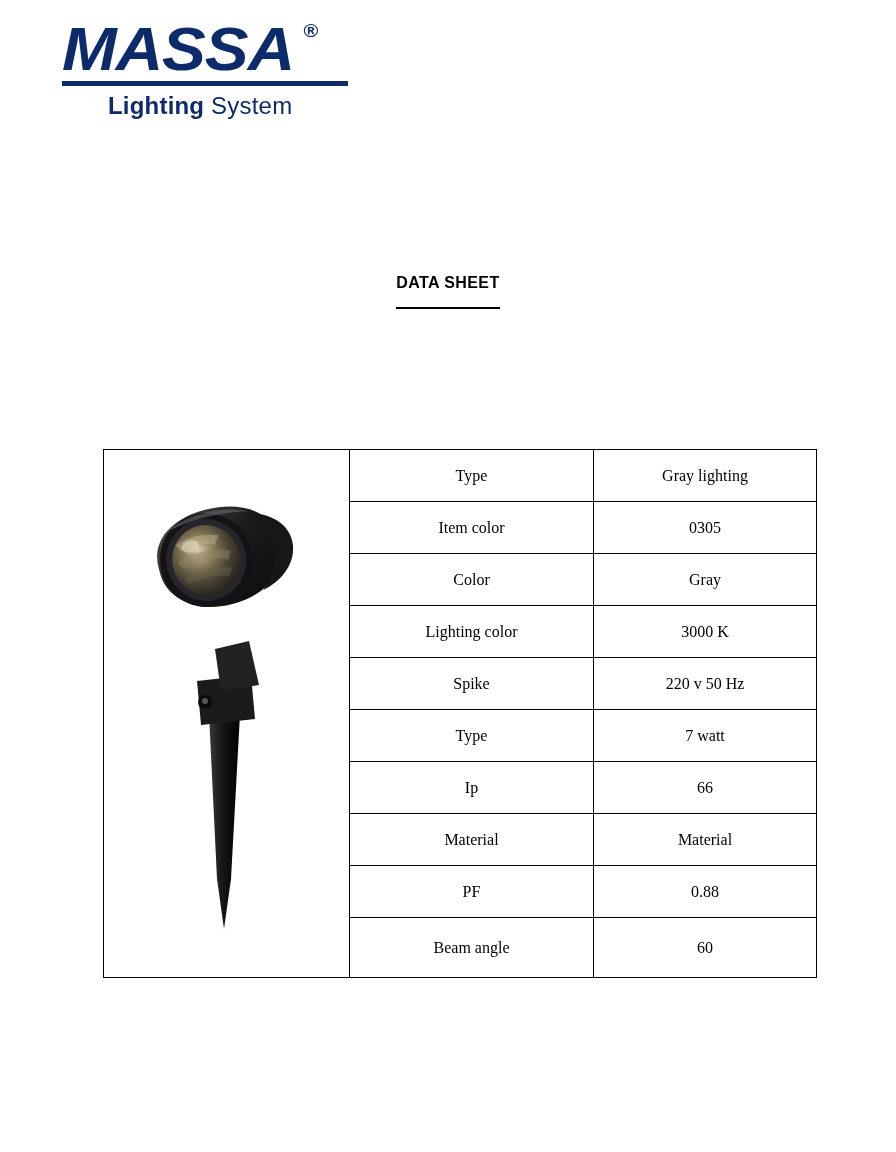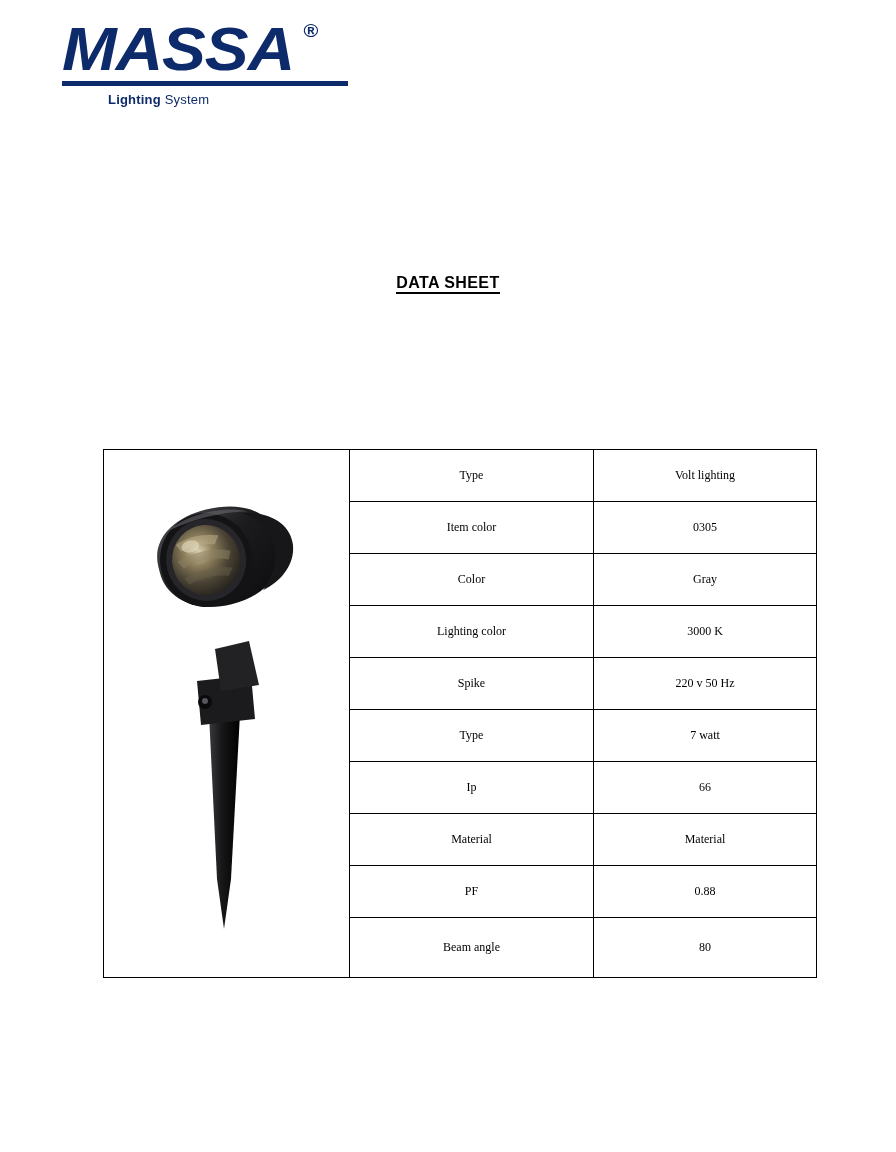--- a/index.html
+++ b/index.html
@@ -46,21 +46,21 @@
     color: #0d2b6b;
   }
   .logo-underline {
     width: 286px;
     height: 5px;
     background: #0d2b6b;
     margin-top: 2px;
   }
   .logo-sub {
     font-family: "Liberation Sans", sans-serif;
-    font-size: 13px;
+    font-size: 24px;
     color: #0d2b6b;
     margin-top: 6px;
     margin-left: 46px;
     letter-spacing: 0.2px;
   }
   .logo-sub b { font-weight: bold; }
   .logo-sub span.light { font-weight: normal; }
 
   
   .doc-title {
@@ -69,35 +69,35 @@
     left: 0;
     width: 896px;
     text-align: center;
     font-family: "Liberation Sans", sans-serif;
     font-weight: bold;
     font-size: 16px;
     letter-spacing: 0.4px;
   }
   .doc-title span {
     border-bottom: 2px solid #000;
-    padding-bottom: 1px;
+    padding-bottom: 16px;
   }
 
   
   .sheet {
     position: absolute;
     left: 103px;
     top: 449px;
     width: 710px;
     border-collapse: collapse;
     table-layout: fixed;
   }
   .sheet td {
     border: 1px solid #000;
-    font-size: 12px;
+    font-size: 16px;
     text-align: center;
     vertical-align: middle;
     padding: 0;
     height: 51px;
   }
   td.img-cell {
     width: 245px;
     border: 1px solid #000;
     vertical-align: middle;
     padding: 0;
@@ -190,21 +190,21 @@
               <path d="M60 52 C72 46 100 46 114 54 L110 62 C96 55 74 55 64 60 Z" fill="#8d8163" opacity="0.5"></path>
               <path d="M62 70 C74 65 100 65 112 71 L106 78 C94 73 76 73 66 77 Z" fill="#6b6149" opacity="0.45"></path>
               <ellipse cx="76" cy="40" rx="9" ry="6" fill="#e6ddc2" opacity="0.6"></ellipse>
 
               <path d="M58 20 C78 8 118 8 140 20 C118 14 80 14 58 20 Z" fill="#6d6d72" opacity="0.55"></path>
             </g>
           </svg>
         </div>
       </td>
       <td class="label-cell">Type</td>
-      <td class="value-cell">Volt lighting</td>
+      <td class="value-cell">Gray lighting</td>
     </tr>
     <tr>
       <td class="label-cell">Item color</td>
       <td class="value-cell">0305</td>
     </tr>
     <tr>
       <td class="label-cell">Color</td>
       <td class="value-cell">Gray</td>
     </tr>
     <tr>
@@ -226,16 +226,16 @@
     <tr>
       <td class="label-cell">Material</td>
       <td class="value-cell">Material</td>
     </tr>
     <tr>
       <td class="label-cell">PF</td>
       <td class="value-cell">0.88</td>
     </tr>
     <tr>
       <td class="label-cell beam-row">Beam angle</td>
-      <td class="value-cell beam-row">80</td>
+      <td class="value-cell beam-row">60</td>
     </tr>
   </tbody>
 </table>
 
 </body></html>

